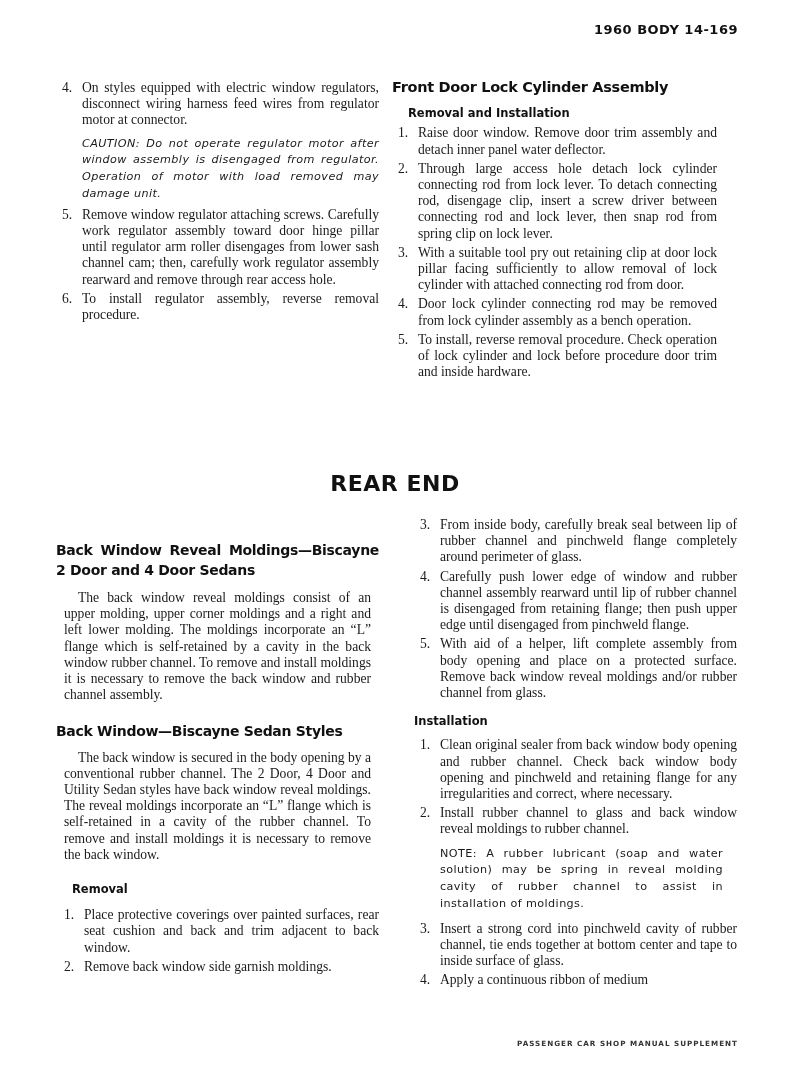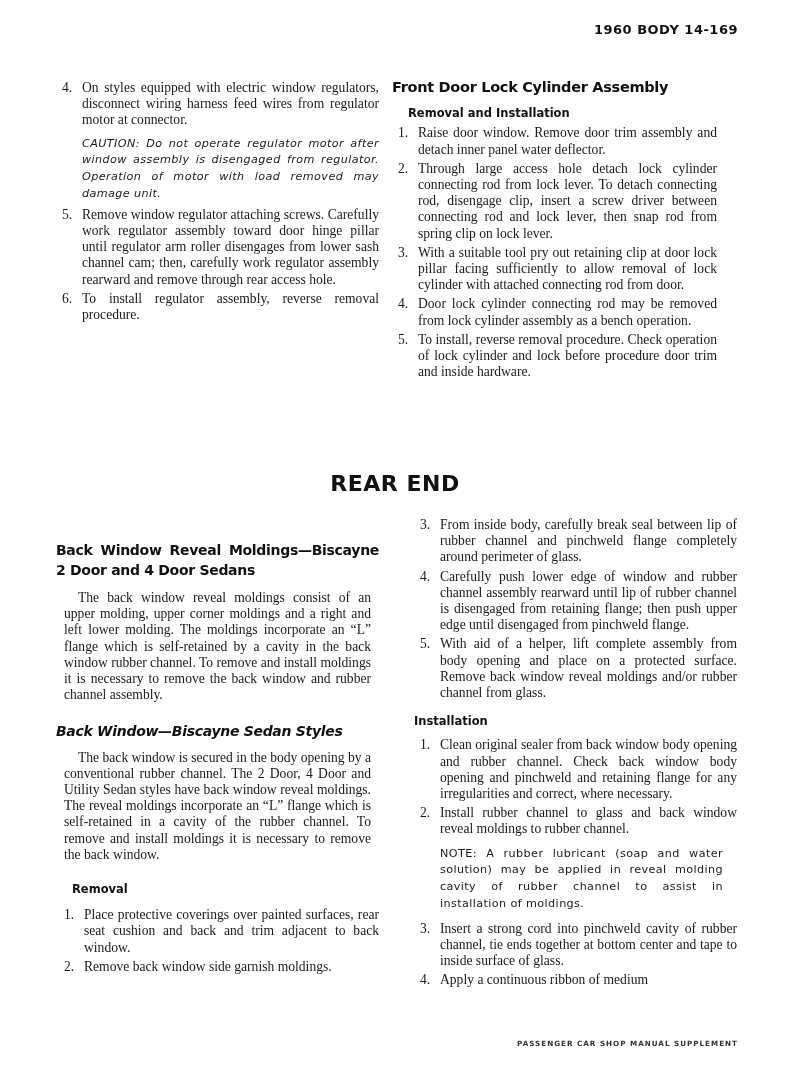--- a/index.html
+++ b/index.html
@@ -51,40 +51,40 @@
     <li><span class="num">4.</span><span>Door lock cylinder connecting rod may be removed from lock cylinder assembly as a bench operation.</span></li>
     <li><span class="num">5.</span><span>To install, reverse removal procedure. Check operation of lock cylinder and lock before procedure door trim and inside hardware.</span></li>
   </ol>
 </div>
 
 <div class="h-major">REAR END</div>
 
 <div class="col serif" style="left:56px; top:520px; width:323px;">
   <h3 class="h-sec" style="margin-top:20px; line-height:20px; font-size:14px;">Back Window Reveal Moldings—Biscayne 2 Door and 4 Door Sedans</h3>
   <p class="para" style="margin-top:10px;">The back window reveal moldings consist of an upper molding, upper corner moldings and a right and left lower molding. The moldings incorporate an “L” flange which is self-retained by a cavity in the back window rubber channel. To remove and install moldings it is necessary to remove the back window and rubber channel assembly.</p>
-  <h3 class="h-sec" style="margin-top:20px; font-size:14px;font-style:italic;">Back Window—Biscayne Sedan Styles</h3>
+  <h3 class="h-sec" style="margin-top:20px; font-size:14px;">Back Window—Biscayne Sedan Styles</h3>
   <p class="para" style="margin-top:10px;">The back window is secured in the body opening by a conventional rubber channel. The 2 Door, 4 Door and Utility Sedan styles have back window reveal moldings. The reveal moldings incorporate an “L” flange which is self-retained in a cavity of the rubber channel. To remove and install moldings it is necessary to remove the back window.</p>
   <h4 class="h-sub" style="margin-top:18px; margin-bottom:10px;">Removal</h4>
   <ol class="steps" style="margin-left:4px;">
     <li><span class="num">1.</span><span>Place protective coverings over painted surfaces, rear seat cushion and back and trim adjacent to back window.</span></li>
     <li><span class="num">2.</span><span>Remove back window side garnish moldings.</span></li>
   </ol>
 </div>
 
 <div class="col serif" style="left:416px; top:517px; width:321px;">
   <ol class="steps">
     <li><span class="num">3.</span><span>From inside body, carefully break seal between lip of rubber channel and pinchweld flange completely around perimeter of glass.</span></li>
     <li><span class="num">4.</span><span>Carefully push lower edge of window and rubber channel assembly rearward until lip of rubber channel is disengaged from retaining flange; then push upper edge until disengaged from pinchweld flange.</span></li>
     <li><span class="num">5.</span><span>With aid of a helper, lift complete assembly from body opening and place on a protected surface. Remove back window reveal moldings and/or rubber channel from glass.</span></li>
   </ol>
   <h4 class="h-sub" style="margin-top:12px; margin-bottom:8px; margin-left:-2px;">Installation</h4>
   <ol class="steps">
     <li><span class="num">1.</span><span>Clean original sealer from back window body opening and rubber channel. Check back window body opening and pinchweld and retaining flange for any irregularities and correct, where necessary.</span></li>
     <li><span class="num">2.</span><span>Install rubber channel to glass and back window reveal moldings to rubber channel.</span></li>
   </ol>
-  <div class="note" style="font-style:normal; margin-right:14px;">NOTE: A rubber lubricant (soap and water solution) may be applied in reveal molding cavity of rubber channel to assist in installation of moldings.</div>
+  <div class="note" style="font-style:normal; margin-right:14px;">NOTE: A rubber lubricant (soap and water solution) may be spring in reveal molding cavity of rubber channel to assist in installation of moldings.</div>
   <ol class="steps" style="margin-top:8px;">
     <li><span class="num">3.</span><span>Insert a strong cord into pinchweld cavity of rubber channel, tie ends together at bottom center and tape to inside surface of glass.</span></li>
     <li><span class="num">4.</span><span>Apply a continuous ribbon of medium</span></li>
   </ol>
 </div>
 
 <div class="footer">PASSENGER CAR SHOP MANUAL SUPPLEMENT</div>
 
 </body></html>

